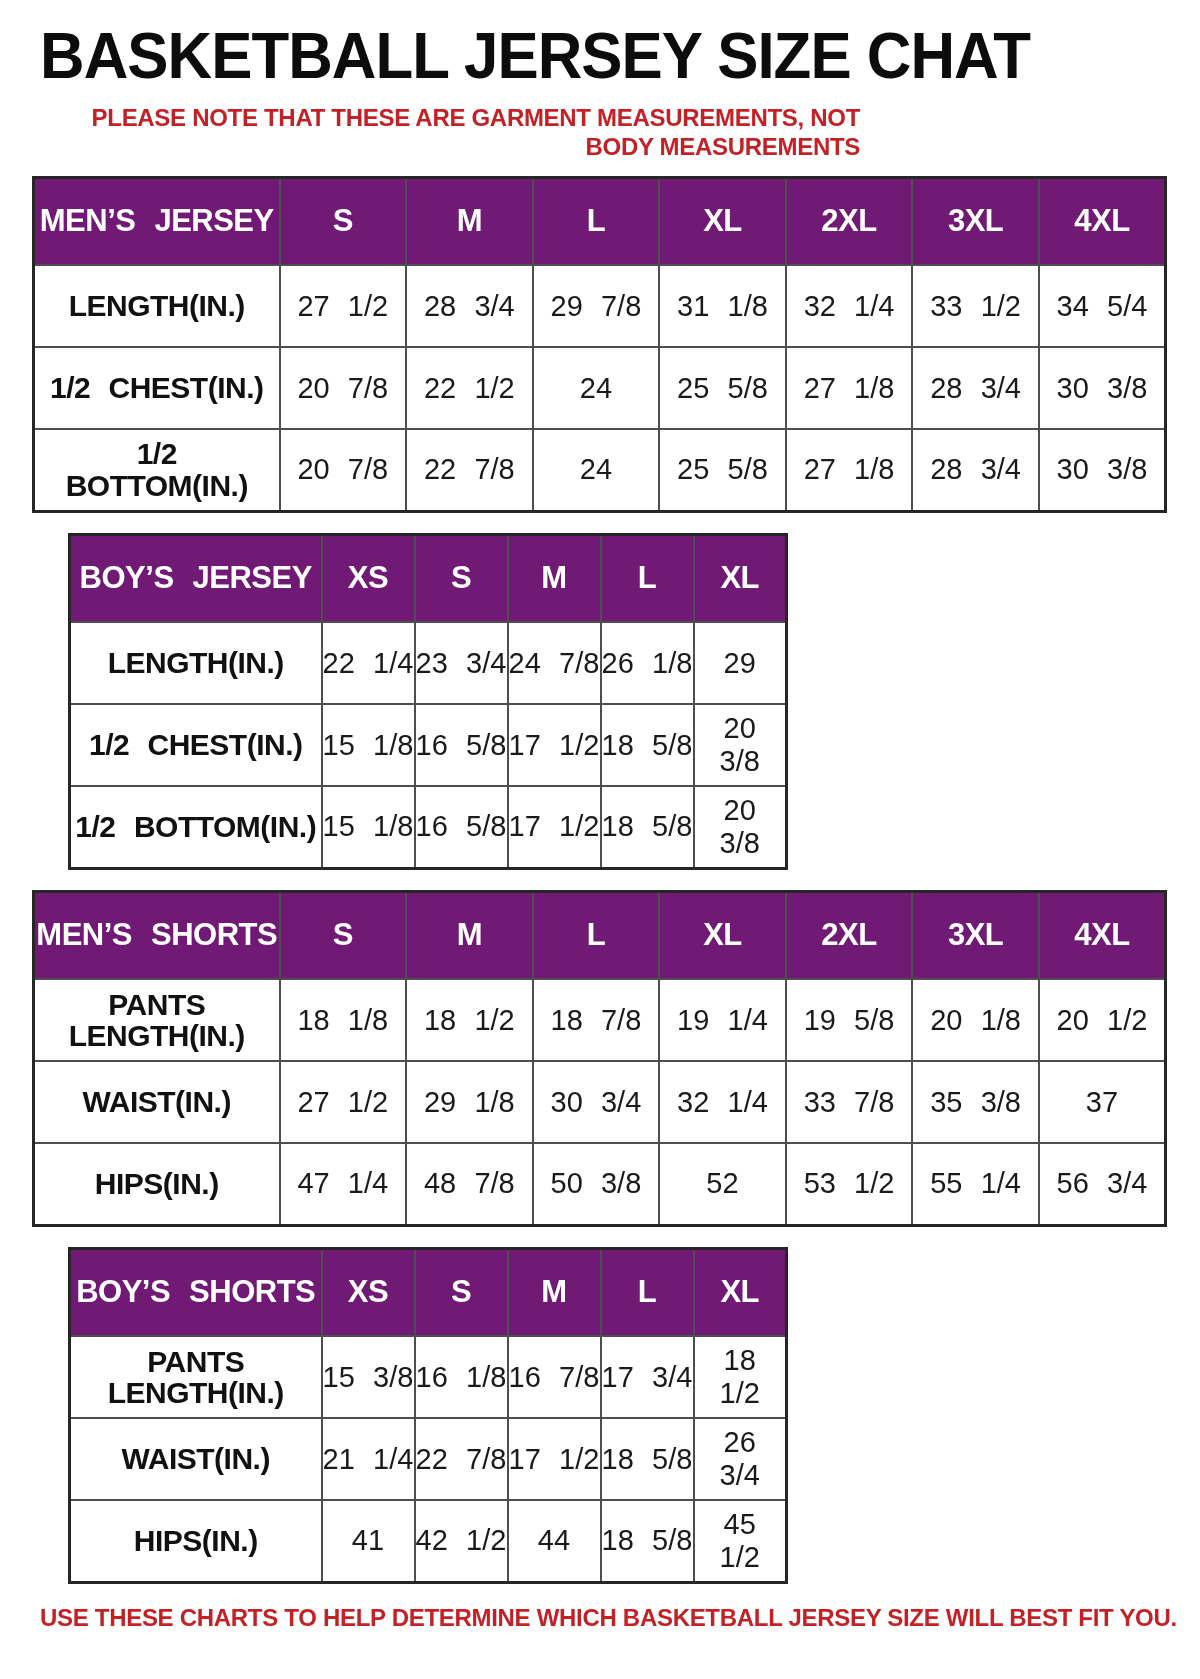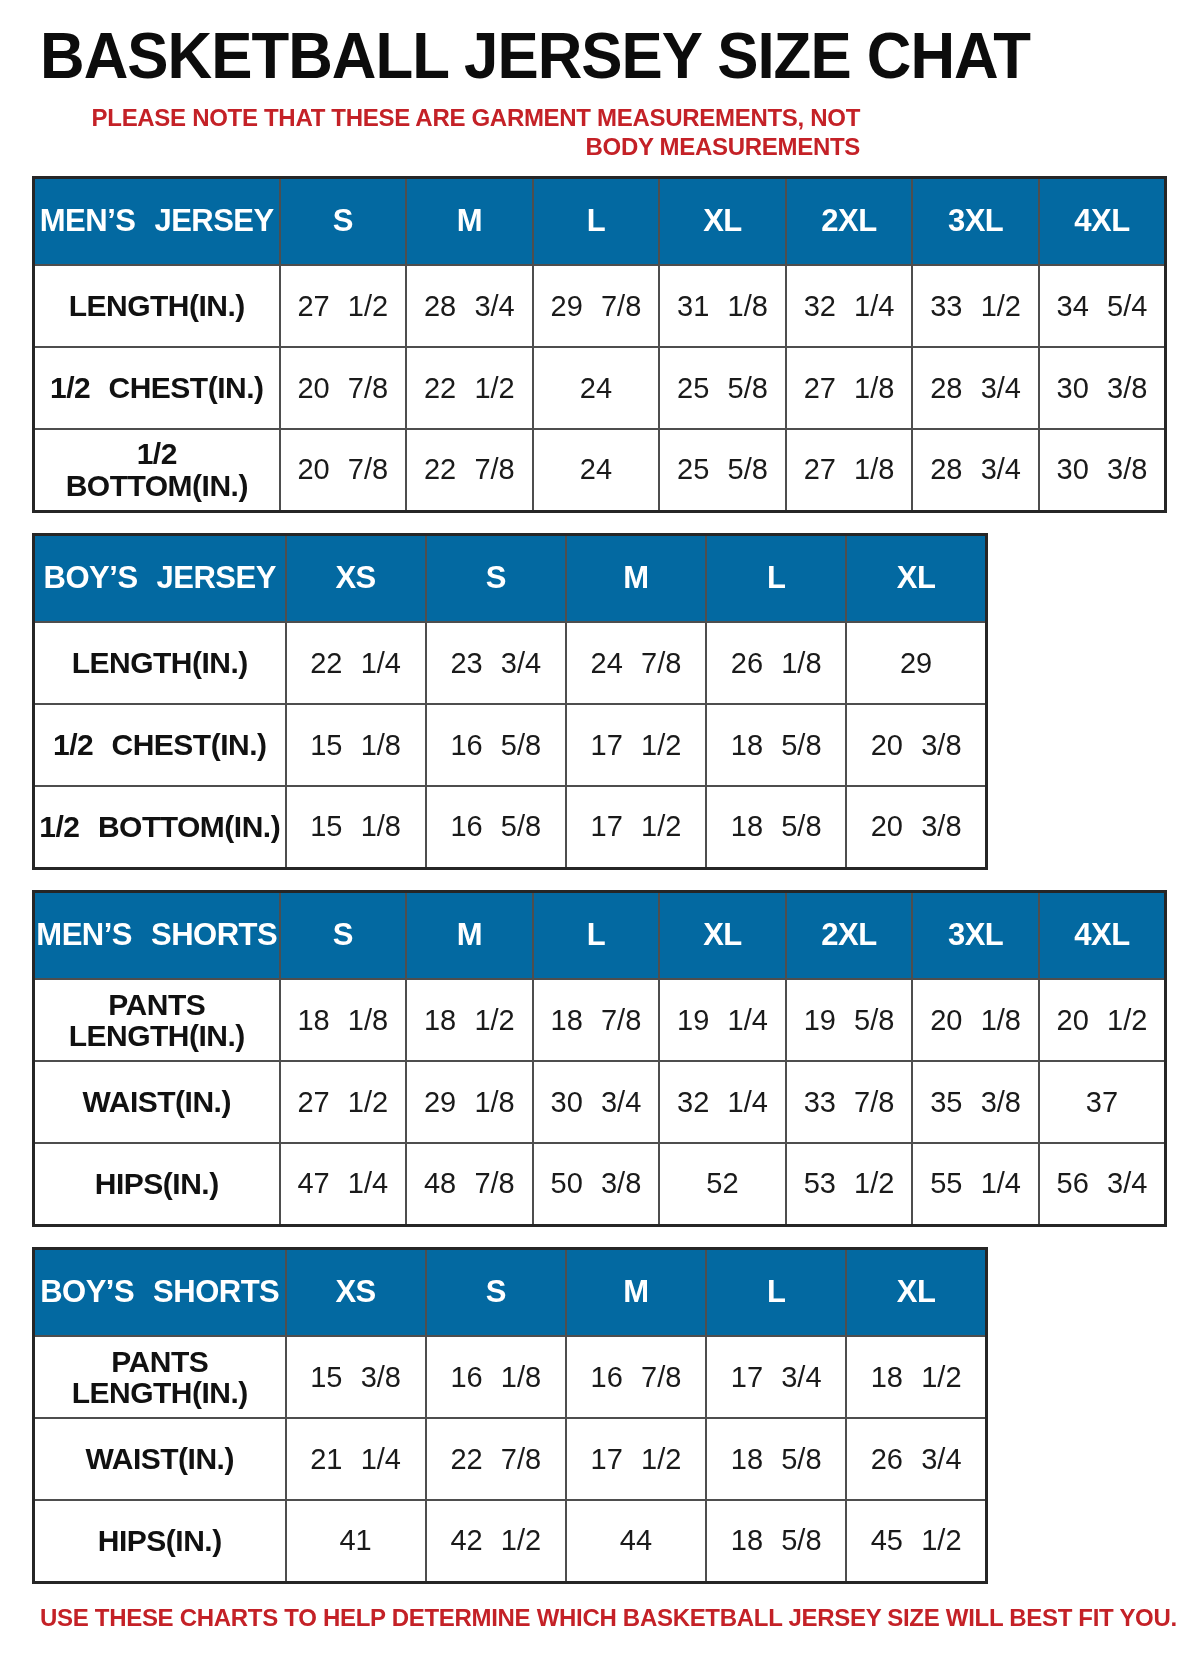--- a/index.html
+++ b/index.html
@@ -31,30 +31,30 @@
     margin: 0 0 14px 8px;
     text-align: right;
   }
   table {
     border-collapse: collapse;
     table-layout: fixed;
     margin-bottom: 20px;
     border: 3px solid #262626;
   }
   .t-wide { width: 1135px; }
-  .t-narrow { width: 956px; }
+  .t-narrow { width: 720px; margin-left: 36px; }
   th, td {
     border: 2px solid #4e4e4e;
     text-align: center;
     vertical-align: middle;
     word-spacing: 0.35em;
     overflow: hidden;
   }
   th {
-    background: #0369a1;
+    background: #701a75;
     color: #ffffff;
     font-size: 31px;
     font-weight: bold;
     height: 88px;
     letter-spacing: -0.5px;
   }
   td {
     font-size: 29px;
     color: #1a1a1a;
     height: 82px;

